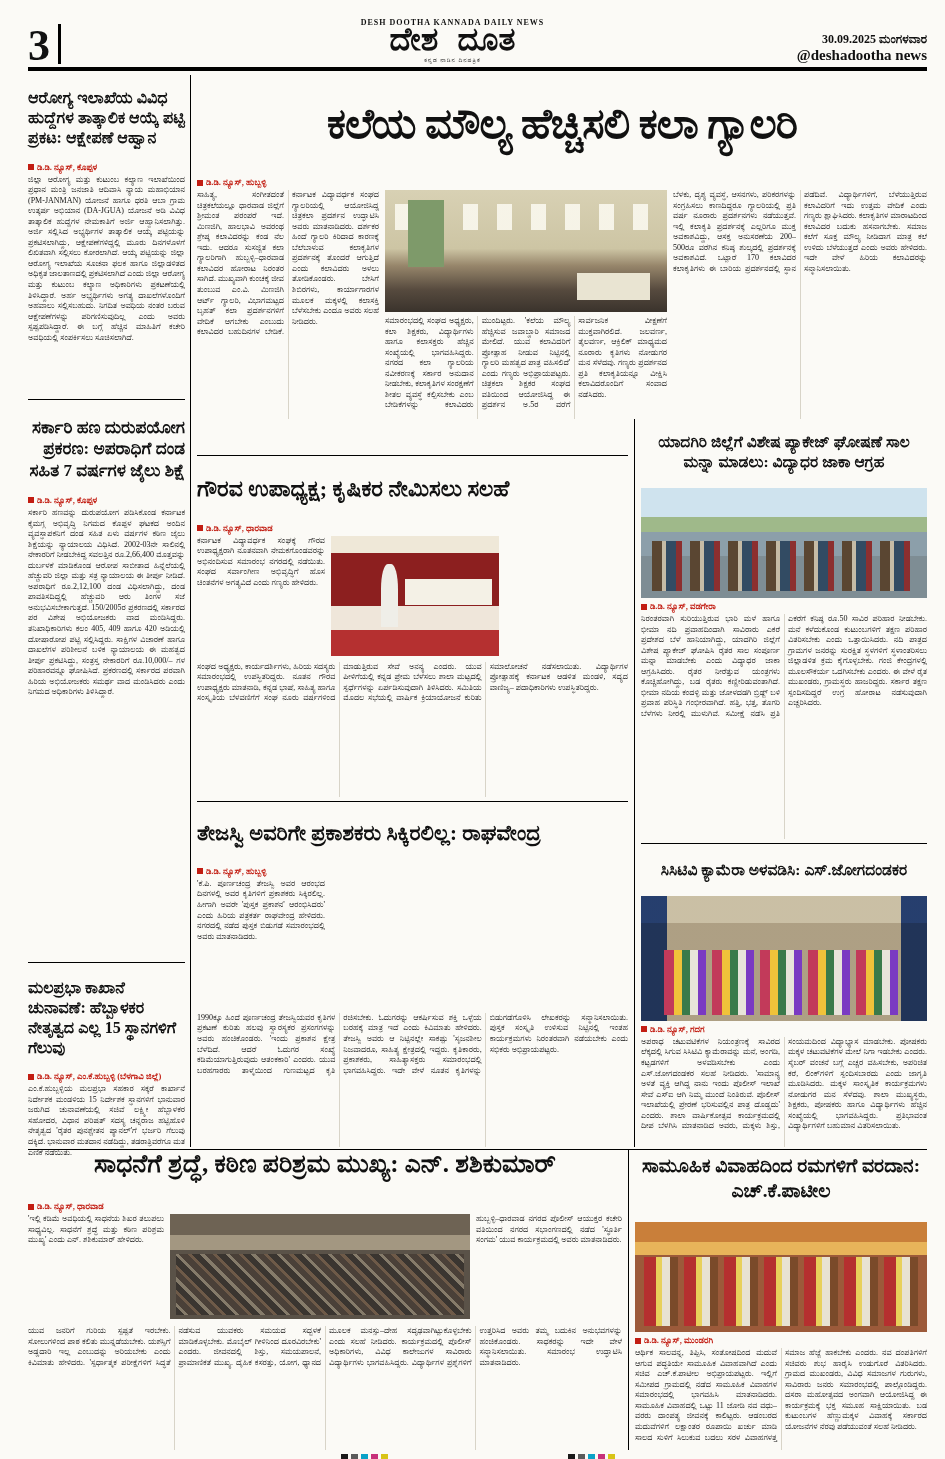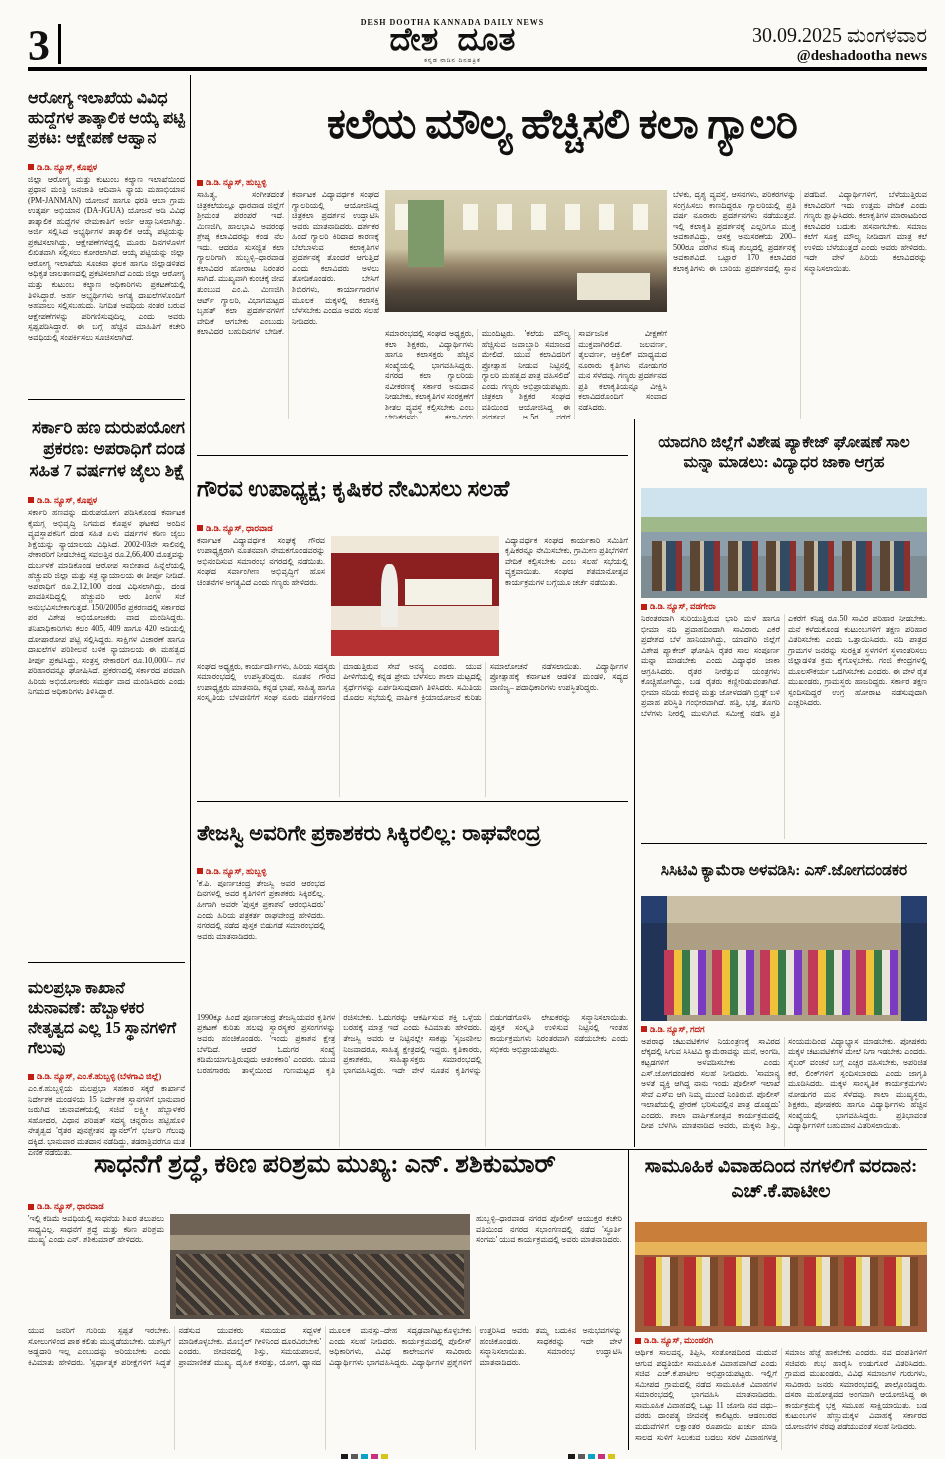--- a/index.html
+++ b/index.html
@@ -9,21 +9,21 @@
   
   header{display:flex;align-items:flex-end;justify-content:space-between;height:58px;border-bottom:4px solid #000;padding-bottom:3px;}
   .pagenum-wrap{display:flex;align-items:flex-end;gap:8px;width:170px;}
   .pagenum{font-size:44px;font-weight:bold;line-height:.85;font-family:"Liberation Serif",serif;}
   .pagenum-bar{display:inline-block;width:3px;height:40px;background:#000;}
   .masthead{text-align:center;flex:1;}
   .masthead-top{font-size:8px;font-weight:bold;letter-spacing:1px;}
   .masthead-title{font-size:32px;font-weight:bold;line-height:.95;font-family:Liberation Mono, monospace;}
   .masthead-tag{font-size:6px;letter-spacing:1px;}
   .dateblock{width:220px;text-align:right;font-family:"Liberation Serif",serif;}
-  .date-line{font-size:20px;font-weight:normal;}
+  .date-line{font-size:12px;font-weight:bold;}
   .social-line{font-size:15px;font-weight:bold;}
 
   
   .content{display:flex;margin-top:4px;height:1072px;}
   .left-rail{width:163px;border-right:1px solid #000;padding-right:5px;box-sizing:border-box;display:flex;flex-direction:column;}
   .main-col{flex:1;padding-left:6px;box-sizing:border-box;display:flex;flex-direction:column;}
   .band-row{display:flex;flex:1;min-height:0;}
   .mid-col{width:437px;box-sizing:border-box;padding-right:6px;display:flex;flex-direction:column;}
   .right-rail{flex:1;border-left:1px solid #000;padding-left:6px;box-sizing:border-box;display:flex;flex-direction:column;}
 
@@ -142,21 +142,21 @@
     <div class="main-col">
 
       <section style="height:344px;display:flex;flex-direction:column;">
         <h1 class="hl-main">ಕಲೆಯ ಮೌಲ್ಯ ಹೆಚ್ಚಿಸಲಿ ಕಲಾ ಗ್ಯಾಲರಿ</h1>
         <div class="byline">
           <span class="bullet"></span>
           <span>ಡಿ.ಡಿ. ನ್ಯೂಸ್, ಹುಬ್ಬಳ್ಳಿ</span>
         </div>
         <div class="row-split fill">
           <div class="txtcol body cols2" style="width:182px;">ಸಾಹಿತ್ಯ, ಸಂಗೀತದಂತೆ ಚಿತ್ರಕಲೆಯಲ್ಲೂ ಧಾರವಾಡ ಜಿಲ್ಲೆಗೆ ಶ್ರೀಮಂತ ಪರಂಪರೆ ಇದೆ. ಮಿಣಜಿಗಿ, ಹಾಲಭಾವಿ ಅವರಂಥ ಶ್ರೇಷ್ಠ ಕಲಾವಿದರನ್ನು ಕಂಡ ನೆಲ ಇದು. ಆದರೂ ಸುಸಜ್ಜಿತ ಕಲಾ ಗ್ಯಾಲರಿಗಾಗಿ ಹುಬ್ಬಳ್ಳಿ–ಧಾರವಾಡ ಕಲಾವಿದರ ಹೋರಾಟ ನಿರಂತರ ಸಾಗಿದೆ. ಮುಖ್ಯವಾಗಿ ಕುಂಚಕ್ಕೆ ಜೀವ ತುಂಬುವ ಎಂ.ವಿ. ಮಿಣಜಿಗಿ ಆರ್ಟ್ ಗ್ಯಾಲರಿ, ವಿಭಾಗಮಟ್ಟದ ಬೃಹತ್ ಕಲಾ ಪ್ರದರ್ಶನಗಳಿಗೆ ವೇದಿಕೆ ಆಗಬೇಕು ಎಂಬುದು ಕಲಾವಿದರ ಬಹುದಿನಗಳ ಬೇಡಿಕೆ. ಕರ್ನಾಟಕ ವಿದ್ಯಾವರ್ಧಕ ಸಂಘದ ಗ್ಯಾಲರಿಯಲ್ಲಿ ಆಯೋಜಿಸಿದ್ದ ಚಿತ್ರಕಲಾ ಪ್ರದರ್ಶನ ಉದ್ಘಾಟಿಸಿ ಅವರು ಮಾತನಾಡಿದರು. ದರ್ಶಕರ ಹಿಂದೆ ಗ್ಯಾಲರಿ ಕಿರಿದಾದ ಕಾರಣಕ್ಕೆ ಬೆಲೆಬಾಳುವ ಕಲಾಕೃತಿಗಳ ಪ್ರದರ್ಶನಕ್ಕೆ ತೊಂದರೆ ಆಗುತ್ತಿದೆ ಎಂದು ಕಲಾವಿದರು ಅಳಲು ತೋಡಿಕೊಂಡರು. ಬೇಸಿಗೆ ಶಿಬಿರಗಳು, ಕಾರ್ಯಾಗಾರಗಳ ಮೂಲಕ ಮಕ್ಕಳಲ್ಲಿ ಕಲಾಸಕ್ತಿ ಬೆಳೆಸಬೇಕು ಎಂದೂ ಅವರು ಸಲಹೆ ನೀಡಿದರು.</div>
-          <div style="width:282px;display:flex;flex-direction:column;gap:17px;">
+          <div style="width:282px;display:flex;flex-direction:column;gap:4px;">
             <div class="photo ph-gallery">
               <span class="door"></span>
               <span class="table"></span>
             </div>
             <div class="txtcol body cols3 fill">ಸಮಾರಂಭದಲ್ಲಿ ಸಂಘದ ಅಧ್ಯಕ್ಷರು, ಕಲಾ ಶಿಕ್ಷಕರು, ವಿದ್ಯಾರ್ಥಿಗಳು ಹಾಗೂ ಕಲಾಸಕ್ತರು ಹೆಚ್ಚಿನ ಸಂಖ್ಯೆಯಲ್ಲಿ ಭಾಗವಹಿಸಿದ್ದರು. ನಗರದ ಕಲಾ ಗ್ಯಾಲರಿಯ ನವೀಕರಣಕ್ಕೆ ಸರ್ಕಾರ ಅನುದಾನ ನೀಡಬೇಕು, ಕಲಾಕೃತಿಗಳ ಸಂರಕ್ಷಣೆಗೆ ಶೀತಲ ವ್ಯವಸ್ಥೆ ಕಲ್ಪಿಸಬೇಕು ಎಂಬ ಬೇಡಿಕೆಗಳನ್ನು ಕಲಾವಿದರು ಮುಂದಿಟ್ಟರು. 'ಕಲೆಯ ಮೌಲ್ಯ ಹೆಚ್ಚಿಸುವ ಜವಾಬ್ದಾರಿ ಸಮಾಜದ ಮೇಲಿದೆ. ಯುವ ಕಲಾವಿದರಿಗೆ ಪ್ರೋತ್ಸಾಹ ನೀಡುವ ನಿಟ್ಟಿನಲ್ಲಿ ಗ್ಯಾಲರಿ ಮಹತ್ವದ ಪಾತ್ರ ವಹಿಸಲಿದೆ' ಎಂದು ಗಣ್ಯರು ಅಭಿಪ್ರಾಯಪಟ್ಟರು. ಚಿತ್ರಕಲಾ ಶಿಕ್ಷಕರ ಸಂಘದ ವತಿಯಿಂದ ಆಯೋಜಿಸಿದ್ದ ಈ ಪ್ರದರ್ಶನ ಅ.5ರ ವರೆಗೆ ಸಾರ್ವಜನಿಕ ವೀಕ್ಷಣೆಗೆ ಮುಕ್ತವಾಗಿರಲಿದೆ. ಜಲವರ್ಣ, ತೈಲವರ್ಣ, ಆಕ್ರಿಲಿಕ್ ಮಾಧ್ಯಮದ ನೂರಾರು ಕೃತಿಗಳು ನೋಡುಗರ ಮನ ಸೆಳೆದವು. ಗಣ್ಯರು ಪ್ರದರ್ಶನದ ಪ್ರತಿ ಕಲಾಕೃತಿಯನ್ನೂ ವೀಕ್ಷಿಸಿ ಕಲಾವಿದರೊಂದಿಗೆ ಸಂವಾದ ನಡೆಸಿದರು.</div>
           </div>
           <div class="txtcol body cols2 fill">ಬೆಳಕು, ದೃಶ್ಯ ವ್ಯವಸ್ಥೆ, ಆಸನಗಳು, ಪರಿಕರಗಳನ್ನು ಸಂಗ್ರಹಿಸಲು ಕಾಣದಿದ್ದರೂ ಗ್ಯಾಲರಿಯಲ್ಲಿ ಪ್ರತಿ ವರ್ಷ ನೂರಾರು ಪ್ರದರ್ಶನಗಳು ನಡೆಯುತ್ತವೆ. ಇಲ್ಲಿ ಕಲಾಕೃತಿ ಪ್ರದರ್ಶನಕ್ಕೆ ಎಲ್ಲರಿಗೂ ಮುಕ್ತ ಅವಕಾಶವಿದ್ದು, ಆಸಕ್ತ ಅನುಸರಣೆಯ 200–500ರೂ ವರೆಗಿನ ಕನಿಷ್ಠ ಶುಲ್ಕದಲ್ಲಿ ಪ್ರದರ್ಶನಕ್ಕೆ ಅವಕಾಶವಿದೆ. ಒಟ್ಟಾರೆ 170 ಕಲಾವಿದರ ಕಲಾಕೃತಿಗಳು ಈ ಬಾರಿಯ ಪ್ರದರ್ಶನದಲ್ಲಿ ಸ್ಥಾನ ಪಡೆದಿವೆ. ವಿದ್ಯಾರ್ಥಿಗಳಿಗೆ, ಬೆಳೆಯುತ್ತಿರುವ ಕಲಾವಿದರಿಗೆ ಇದು ಉತ್ತಮ ವೇದಿಕೆ ಎಂದು ಗಣ್ಯರು ಶ್ಲಾಘಿಸಿದರು. ಕಲಾಕೃತಿಗಳ ಮಾರಾಟದಿಂದ ಕಲಾವಿದರ ಬದುಕು ಹಸನಾಗಬೇಕು. ಸಮಾಜ ಕಲೆಗೆ ಸೂಕ್ತ ಮೌಲ್ಯ ನೀಡಿದಾಗ ಮಾತ್ರ ಕಲೆ ಉಳಿದು ಬೆಳೆಯುತ್ತದೆ ಎಂದು ಅವರು ಹೇಳಿದರು. ಇದೇ ವೇಳೆ ಹಿರಿಯ ಕಲಾವಿದರನ್ನು ಸನ್ಮಾನಿಸಲಾಯಿತು.</div>
         </div>
       </section>
 
@@ -169,21 +169,20 @@
             <div class="byline">
               <span class="bullet"></span>
               <span>ಡಿ.ಡಿ. ನ್ಯೂಸ್, ಧಾರವಾಡ</span>
             </div>
             <div class="row-split" style="height:122px;">
               <div class="txtcol body" style="width:128px;">ಕರ್ನಾಟಕ ವಿದ್ಯಾವರ್ಧಕ ಸಂಘಕ್ಕೆ ಗೌರವ ಉಪಾಧ್ಯಕ್ಷರಾಗಿ ನೂತನವಾಗಿ ನೇಮಕಗೊಂಡವರನ್ನು ಅಭಿನಂದಿಸುವ ಸಮಾರಂಭ ನಗರದಲ್ಲಿ ನಡೆಯಿತು. ಸಂಘದ ಸರ್ವಾಂಗೀಣ ಅಭಿವೃದ್ಧಿಗೆ ಹೊಸ ಚಿಂತನೆಗಳ ಅಗತ್ಯವಿದೆ ಎಂದು ಗಣ್ಯರು ಹೇಳಿದರು.</div>
               <div class="photo ph-podium" style="width:168px;">
                 <span class="speaker"></span>
                 <span class="dais"></span>
               </div>
-              <div class="txtcol body fill">ವಿದ್ಯಾವರ್ಧಕ ಸಂಘದ ಕಾರ್ಯಕಾರಿ ಸಮಿತಿಗೆ ಕೃಷಿಕರನ್ನೂ ನೇಮಿಸಬೇಕು, ಗ್ರಾಮೀಣ ಪ್ರತಿಭೆಗಳಿಗೆ ವೇದಿಕೆ ಕಲ್ಪಿಸಬೇಕು ಎಂಬ ಸಲಹೆ ಸಭೆಯಲ್ಲಿ ವ್ಯಕ್ತವಾಯಿತು. ಸಂಘದ ಶತಮಾನೋತ್ಸವ ಕಾರ್ಯಕ್ರಮಗಳ ಬಗ್ಗೆಯೂ ಚರ್ಚೆ ನಡೆಯಿತು.</div>
             </div>
             <div class="txtcol body cols3 fill" style="margin-top:4px;">ಸಂಘದ ಅಧ್ಯಕ್ಷರು, ಕಾರ್ಯದರ್ಶಿಗಳು, ಹಿರಿಯ ಸದಸ್ಯರು ಸಮಾರಂಭದಲ್ಲಿ ಉಪಸ್ಥಿತರಿದ್ದರು. ನೂತನ ಗೌರವ ಉಪಾಧ್ಯಕ್ಷರು ಮಾತನಾಡಿ, ಕನ್ನಡ ಭಾಷೆ, ಸಾಹಿತ್ಯ ಹಾಗೂ ಸಂಸ್ಕೃತಿಯ ಬೆಳವಣಿಗೆಗೆ ಸಂಘ ನೂರು ವರ್ಷಗಳಿಂದ ಮಾಡುತ್ತಿರುವ ಸೇವೆ ಅನನ್ಯ ಎಂದರು. ಯುವ ಪೀಳಿಗೆಯಲ್ಲಿ ಕನ್ನಡ ಪ್ರೇಮ ಬೆಳೆಸಲು ಶಾಲಾ ಮಟ್ಟದಲ್ಲಿ ಸ್ಪರ್ಧೆಗಳನ್ನು ಏರ್ಪಡಿಸುವುದಾಗಿ ತಿಳಿಸಿದರು. ಸಮಿತಿಯ ಮೊದಲ ಸಭೆಯಲ್ಲಿ ವಾರ್ಷಿಕ ಕ್ರಿಯಾಯೋಜನೆ ಕುರಿತು ಸಮಾಲೋಚನೆ ನಡೆಸಲಾಯಿತು. ವಿದ್ಯಾರ್ಥಿಗಳ ಪ್ರೋತ್ಸಾಹಕ್ಕೆ ಕರ್ನಾಟಕ ಆಡಳಿತ ಮಂಡಳಿ, ಸದ್ಯದ ವಾಣಿಜ್ಯ– ಪದಾಧಿಕಾರಿಗಳು ಉಪಸ್ಥಿತರಿದ್ದರು.</div>
           </section>
 
           <section class="sec-rule fill" style="display:flex;flex-direction:column;">
             <h2 class="hl-mid" style="font-size:21px;">ತೇಜಸ್ವಿ ಅವರಿಗೇ ಪ್ರಕಾಶಕರು ಸಿಕ್ಕಿರಲಿಲ್ಲ: ರಾಘವೇಂದ್ರ</h2>
             <div class="byline">
               <span class="bullet"></span>
               <span>ಡಿ.ಡಿ. ನ್ಯೂಸ್, ಹುಬ್ಬಳ್ಳಿ</span>
             </div>
@@ -238,21 +237,21 @@
         <div class="txtcol body" style="width:136px;">'ಇಲ್ಲಿ ಕಡಿಮೆ ಅವಧಿಯಲ್ಲಿ ಸಾಧನೆಯ ಶಿಖರ ತಲುಪಲು ಸಾಧ್ಯವಿಲ್ಲ. ಸಾಧನೆಗೆ ಶ್ರದ್ಧೆ ಮತ್ತು ಕಠಿಣ ಪರಿಶ್ರಮ ಮುಖ್ಯ' ಎಂದು ಎನ್. ಶಶಿಕುಮಾರ್ ಹೇಳಿದರು.</div>
         <div class="photo ph-hall" style="width:300px;">
           <span class="crowd"></span>
         </div>
         <div class="txtcol body fill">ಹುಬ್ಬಳ್ಳಿ–ಧಾರವಾಡ ನಗರದ ಪೊಲೀಸ್ ಆಯುಕ್ತರ ಕಚೇರಿ ವತಿಯಿಂದ ನಗರದ ಸಭಾಂಗಣದಲ್ಲಿ ನಡೆದ 'ಸ್ಫೂರ್ತಿ ಸಂಗಮ' ಯುವ ಕಾರ್ಯಕ್ರಮದಲ್ಲಿ ಅವರು ಮಾತನಾಡಿದರು.</div>
       </div>
       <div class="txtcol body cols4 fill" style="margin-top:4px;">ಯುವ ಜನರಿಗೆ ಗುರಿಯ ಸ್ಪಷ್ಟತೆ ಇರಬೇಕು. ಸೋಲುಗಳಿಂದ ಪಾಠ ಕಲಿತು ಮುನ್ನಡೆಯಬೇಕು. ಯಶಸ್ಸಿಗೆ ಅಡ್ಡದಾರಿ ಇಲ್ಲ ಎಂಬುದನ್ನು ಅರಿಯಬೇಕು ಎಂದು ಕಿವಿಮಾತು ಹೇಳಿದರು. 'ಸ್ಪರ್ಧಾತ್ಮಕ ಪರೀಕ್ಷೆಗಳಿಗೆ ಸಿದ್ಧತೆ ನಡೆಸುವ ಯುವಕರು ಸಮಯದ ಸದ್ಬಳಕೆ ಮಾಡಿಕೊಳ್ಳಬೇಕು. ಮೊಬೈಲ್ ಗೀಳಿನಿಂದ ದೂರವಿರಬೇಕು' ಎಂದರು. ಜೀವನದಲ್ಲಿ ಶಿಸ್ತು, ಸಮಯಪಾಲನೆ, ಪ್ರಾಮಾಣಿಕತೆ ಮುಖ್ಯ. ದೈಹಿಕ ಕಸರತ್ತು, ಯೋಗ, ಧ್ಯಾನದ ಮೂಲಕ ಮನಸ್ಸು–ದೇಹ ಸದೃಢವಾಗಿಟ್ಟುಕೊಳ್ಳಬೇಕು ಎಂದು ಸಲಹೆ ನೀಡಿದರು. ಕಾರ್ಯಕ್ರಮದಲ್ಲಿ ಪೊಲೀಸ್ ಅಧಿಕಾರಿಗಳು, ವಿವಿಧ ಕಾಲೇಜುಗಳ ಸಾವಿರಾರು ವಿದ್ಯಾರ್ಥಿಗಳು ಭಾಗವಹಿಸಿದ್ದರು. ವಿದ್ಯಾರ್ಥಿಗಳ ಪ್ರಶ್ನೆಗಳಿಗೆ ಉತ್ತರಿಸಿದ ಅವರು ತಮ್ಮ ಬದುಕಿನ ಅನುಭವಗಳನ್ನು ಹಂಚಿಕೊಂಡರು. ಸಾಧಕರನ್ನು ಇದೇ ವೇಳೆ ಸನ್ಮಾನಿಸಲಾಯಿತು. ಸಮಾರಂಭ ಉದ್ಘಾಟಿಸಿ ಮಾತನಾಡಿದರು.</div>
     </section>
 
     <section class="bottom-right">
-      <h2 class="hl-right" style="font-size:19px;margin-top:4px;">ಸಾಮೂಹಿಕ ವಿವಾಹದಿಂದ ನಗಳಲಿಗೆ ವರದಾನ: ಎಚ್.ಕೆ.ಪಾಟೀಲ</h2>
+      <h2 class="hl-right" style="font-size:19px;margin-top:4px;">ಸಾಮೂಹಿಕ ವಿವಾಹದಿಂದ ರಮಗಳಿಗೆ ವರದಾನ: ಎಚ್.ಕೆ.ಪಾಟೀಲ</h2>
       <div class="photo ph-wedding" style="margin-top:3px;">
         <span class="couples"></span>
       </div>
       <div class="byline">
         <span class="bullet"></span>
         <span>ಡಿ.ಡಿ. ನ್ಯೂಸ್, ಮುಂಡರಗಿ</span>
       </div>
       <div class="txtcol body cols2 fill">ಆರ್ಥಿಕ ಸಾಲವನ್ನ, ತಿಪ್ಪಿಸಿ, ಸಂತೋಷದಿಂದ ಮದುವೆ ಆಗುವ ಪದ್ಧತಿಯೇ ಸಾಮೂಹಿಕ ವಿವಾಹವಾಗಿದೆ ಎಂದು ಸಚಿವ ಎಚ್.ಕೆ.ಪಾಟೀಲ ಅಭಿಪ್ರಾಯಪಟ್ಟರು. ಇಲ್ಲಿಗೆ ಸಮೀಪದ ಗ್ರಾಮದಲ್ಲಿ ನಡೆದ ಸಾಮೂಹಿಕ ವಿವಾಹಗಳ ಸಮಾರಂಭದಲ್ಲಿ ಭಾಗವಹಿಸಿ ಮಾತನಾಡಿದರು. ಸಾಮೂಹಿಕ ವಿವಾಹದಲ್ಲಿ ಒಟ್ಟು 11 ಜೋಡಿ ನವ ವಧು–ವರರು ದಾಂಪತ್ಯ ಜೀವನಕ್ಕೆ ಕಾಲಿಟ್ಟರು. ಆಡಂಬರದ ಮದುವೆಗಳಿಗೆ ಲಕ್ಷಾಂತರ ರೂಪಾಯಿ ಖರ್ಚು ಮಾಡಿ ಸಾಲದ ಸುಳಿಗೆ ಸಿಲುಕುವ ಬದಲು ಸರಳ ವಿವಾಹಗಳತ್ತ ಸಮಾಜ ಹೆಜ್ಜೆ ಹಾಕಬೇಕು ಎಂದರು. ನವ ದಂಪತಿಗಳಿಗೆ ಸಚಿವರು ಶುಭ ಹಾರೈಸಿ ಉಡುಗೊರೆ ವಿತರಿಸಿದರು. ಗ್ರಾಮದ ಮುಖಂಡರು, ವಿವಿಧ ಸಮಾಜಗಳ ಗುರುಗಳು, ಸಾವಿರಾರು ಜನರು ಸಮಾರಂಭದಲ್ಲಿ ಪಾಲ್ಗೊಂಡಿದ್ದರು. ದಸರಾ ಮಹೋತ್ಸವದ ಅಂಗವಾಗಿ ಆಯೋಜಿಸಿದ್ದ ಈ ಕಾರ್ಯಕ್ರಮಕ್ಕೆ ಭಕ್ತ ಸಮೂಹ ಸಾಕ್ಷಿಯಾಯಿತು. ಬಡ ಕುಟುಂಬಗಳ ಹೆಣ್ಣುಮಕ್ಕಳ ವಿವಾಹಕ್ಕೆ ಸರ್ಕಾರದ ಯೋಜನೆಗಳ ನೆರವು ಪಡೆಯುವಂತೆ ಸಲಹೆ ನೀಡಿದರು.</div>
     </section>
   </div>

